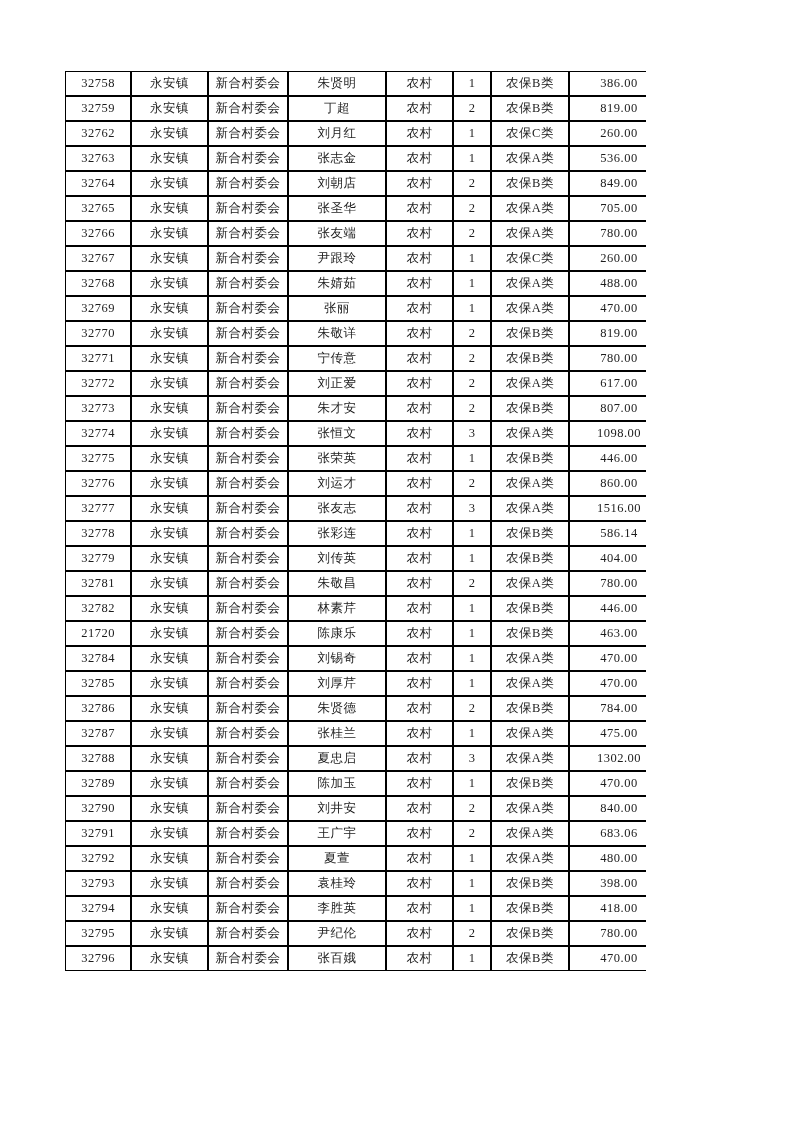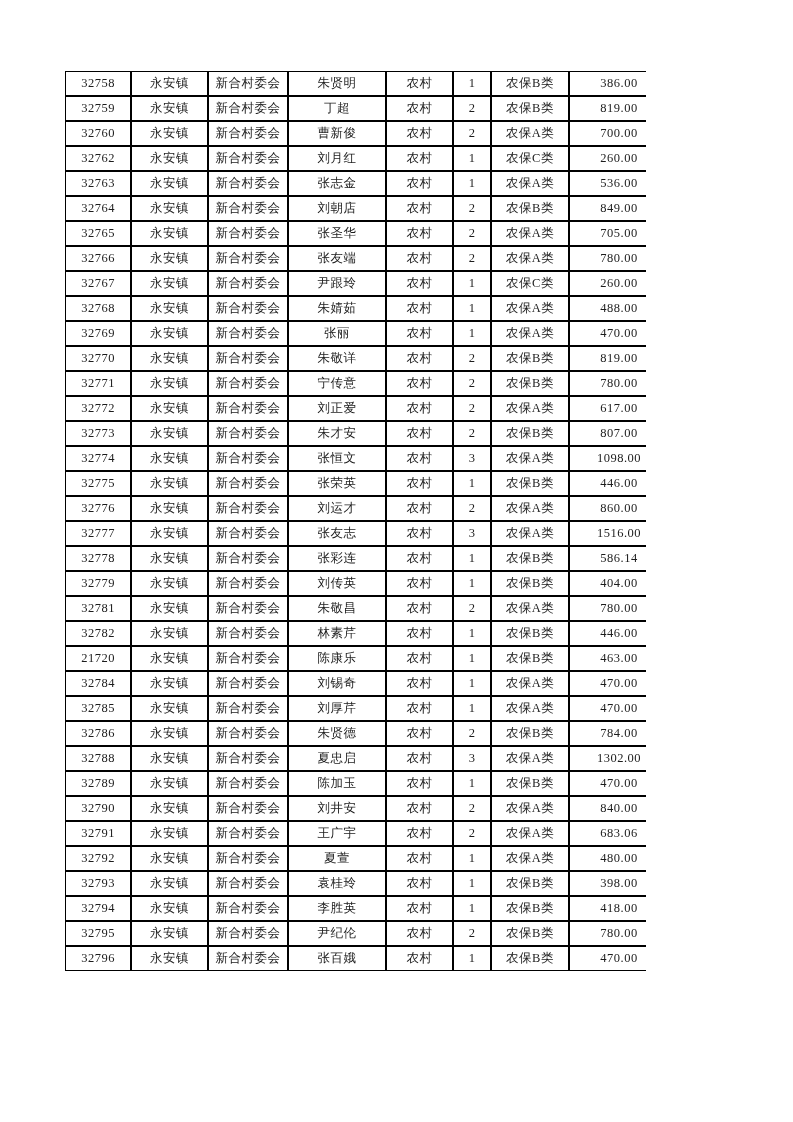--- a/index.html
+++ b/index.html
@@ -77,30 +77,20 @@
           <td>32759</td>
           <td>永安镇</td>
           <td>新合村委会</td>
           <td>丁超</td>
           <td>农村</td>
           <td>2</td>
           <td>农保B类</td>
           <td>819.00</td>
         </tr>
         <tr>
-          <td>32760</td>
-          <td>永安镇</td>
-          <td>新合村委会</td>
-          <td>曹新俊</td>
-          <td>农村</td>
-          <td>2</td>
-          <td>农保A类</td>
-          <td>700.00</td>
-        </tr>
-        <tr>
           <td>32762</td>
           <td>永安镇</td>
           <td>新合村委会</td>
           <td>刘月红</td>
           <td>农村</td>
           <td>1</td>
           <td>农保C类</td>
           <td>260.00</td>
         </tr>
         <tr>
@@ -325,20 +315,30 @@
         </tr>
         <tr>
           <td>32786</td>
           <td>永安镇</td>
           <td>新合村委会</td>
           <td>朱贤德</td>
           <td>农村</td>
           <td>2</td>
           <td>农保B类</td>
           <td>784.00</td>
+        </tr>
+        <tr>
+          <td>32787</td>
+          <td>永安镇</td>
+          <td>新合村委会</td>
+          <td>张桂兰</td>
+          <td>农村</td>
+          <td>1</td>
+          <td>农保A类</td>
+          <td>475.00</td>
         </tr>
         <tr>
           <td>32788</td>
           <td>永安镇</td>
           <td>新合村委会</td>
           <td>夏忠启</td>
           <td>农村</td>
           <td>3</td>
           <td>农保A类</td>
           <td>1302.00</td>

